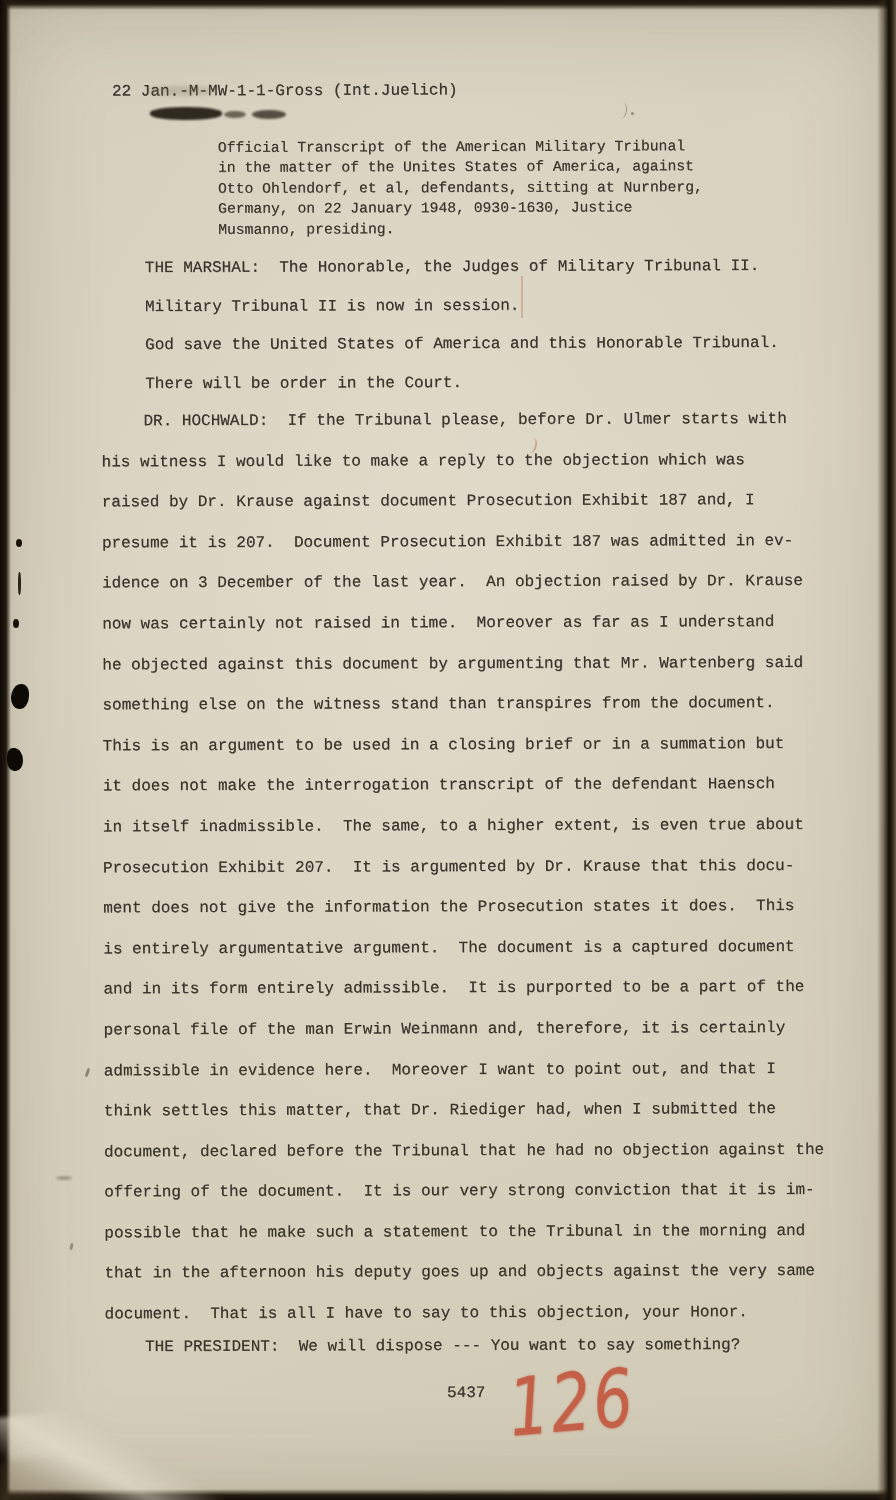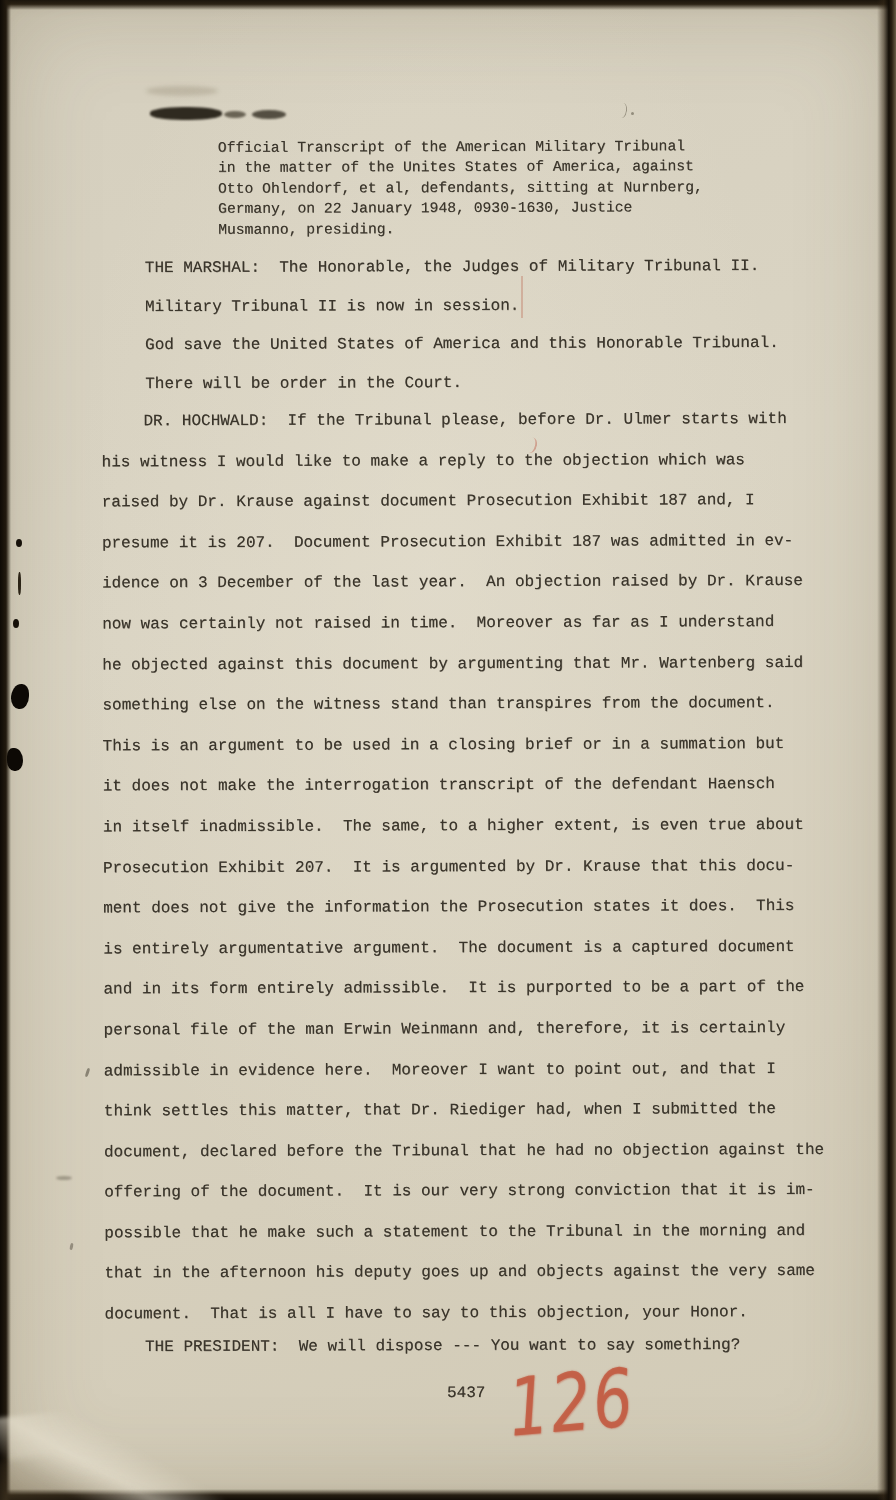--- a/index.html
+++ b/index.html
@@ -73,20 +73,21 @@
 <body>
 
 <div class="scan">
 
   <div class="edge edge-top"></div>
   <div class="edge edge-bottom"></div>
   <div class="edge edge-left"></div>
   <div class="edge edge-right"></div>
 
   <div class="typed header">
+    <div>22 Jan.-M-MW-1-1-Gross (Int.Juelich)</div>
   </div>
 
   <div class="mark smear-court"></div>
   <div class="mark smudge-main"></div>
   <div class="mark smudge-dots"></div>
   <div class="mark smudge-tail"></div>
   <div class="mark faint-paren"></div>
   <div class="mark faint-dot"></div>
 
   <div class="typed caption">Official Transcript of the American Military Tribunal

